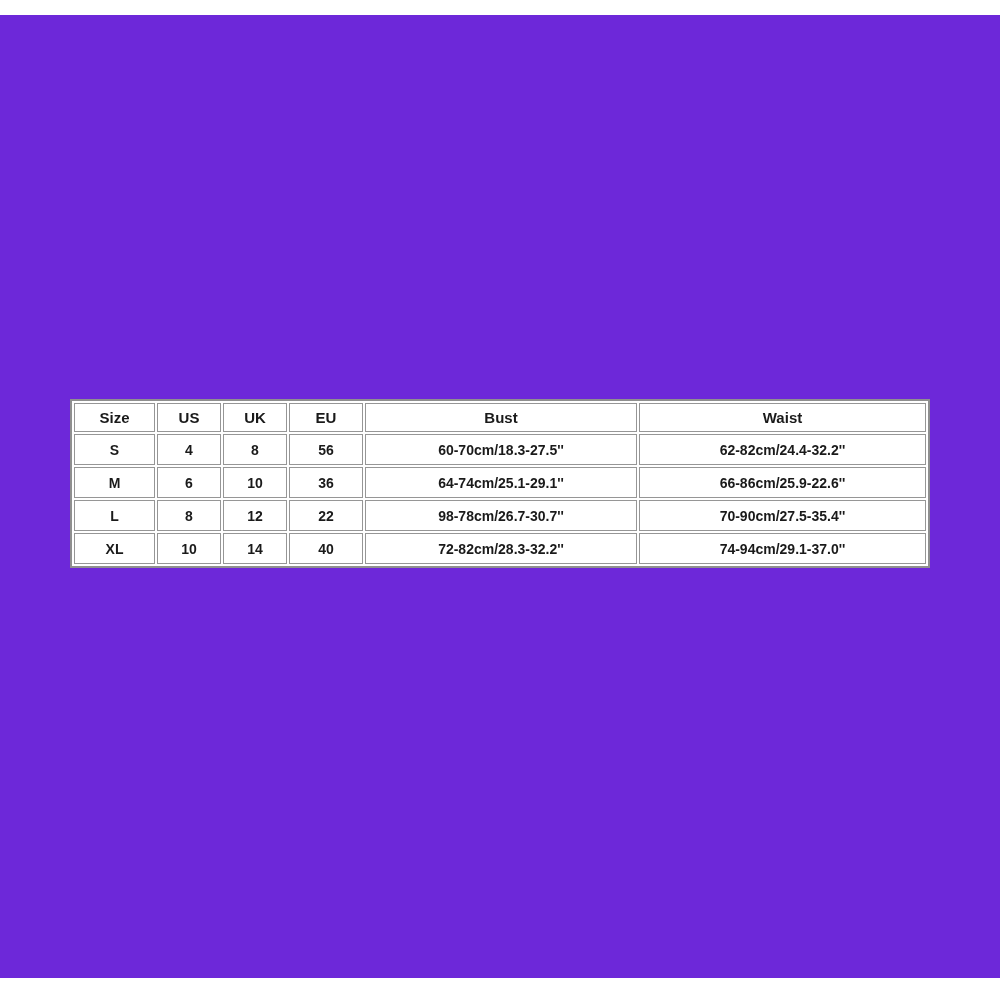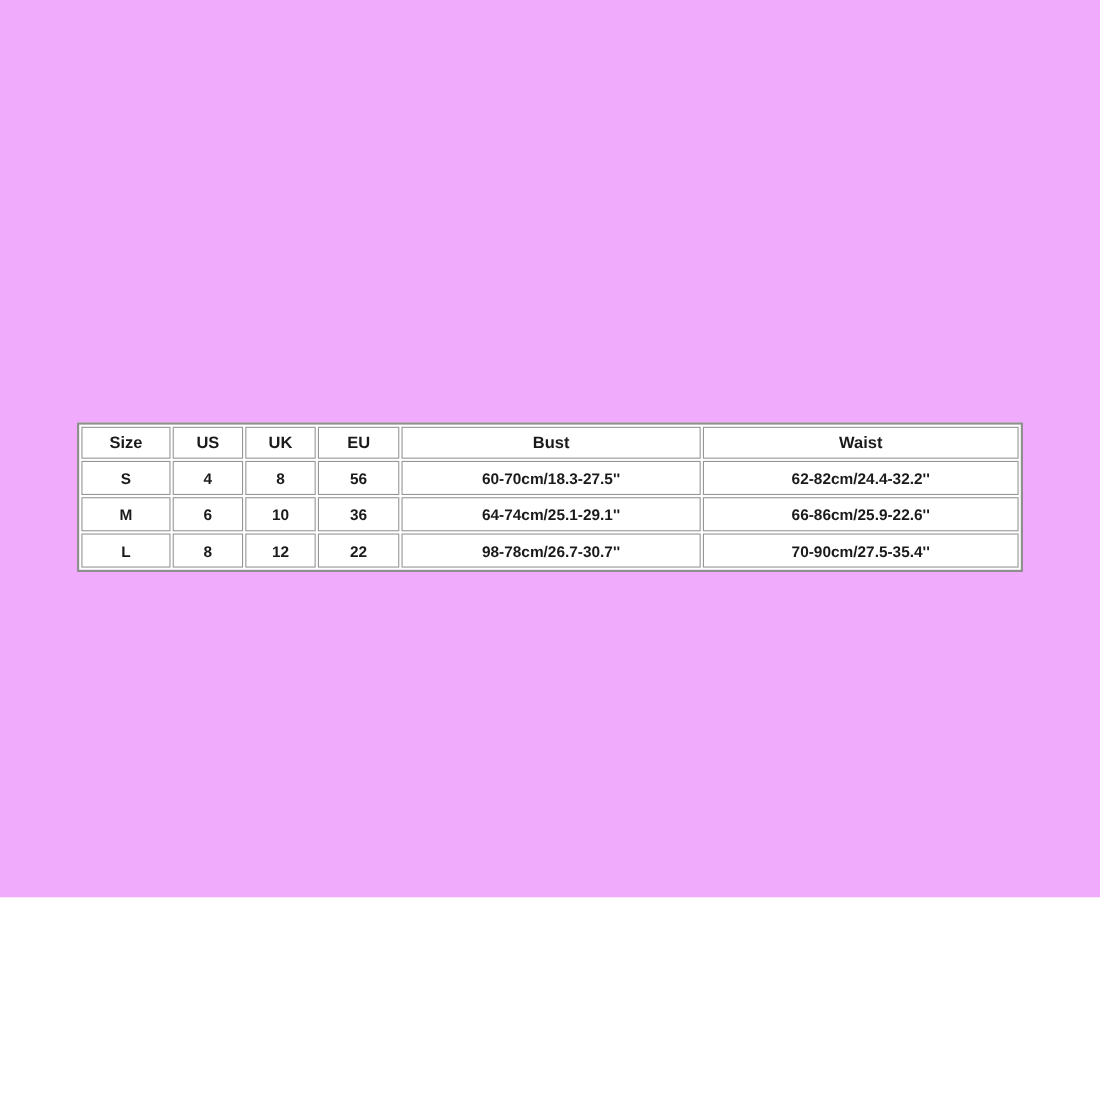--- a/index.html
+++ b/index.html
@@ -4,23 +4,24 @@
 <style>
   html, body {
     margin: 0;
     padding: 0;
     background: #ffffff;
     font-family: "Liberation Sans", sans-serif;
   }
   .stage {
     position: relative;
     width: 1000px;
-    height: 816px;
-    background: #f0abfc;
+    height: 963px;
+    background: #6d28d9;
     overflow: hidden;
+    margin-top: 15px;
   }
   table.size-chart {
     position: absolute;
     left: 70px;
     top: 384px;
     width: 860px;
     table-layout: fixed;
     border-collapse: separate;
     border-spacing: 2px;
     border: 2px solid #8f8f8f;
@@ -94,15 +95,23 @@
           <td>66-86cm/25.9-22.6''</td>
         </tr>
         <tr>
           <td>L</td>
           <td>8</td>
           <td>12</td>
           <td>22</td>
           <td>98-78cm/26.7-30.7''</td>
           <td>70-90cm/27.5-35.4''</td>
         </tr>
+        <tr>
+          <td>XL</td>
+          <td>10</td>
+          <td>14</td>
+          <td>40</td>
+          <td>72-82cm/28.3-32.2''</td>
+          <td>74-94cm/29.1-37.0''</td>
+        </tr>
       </tbody>
   </table>
 </div>
 
 </body></html>

